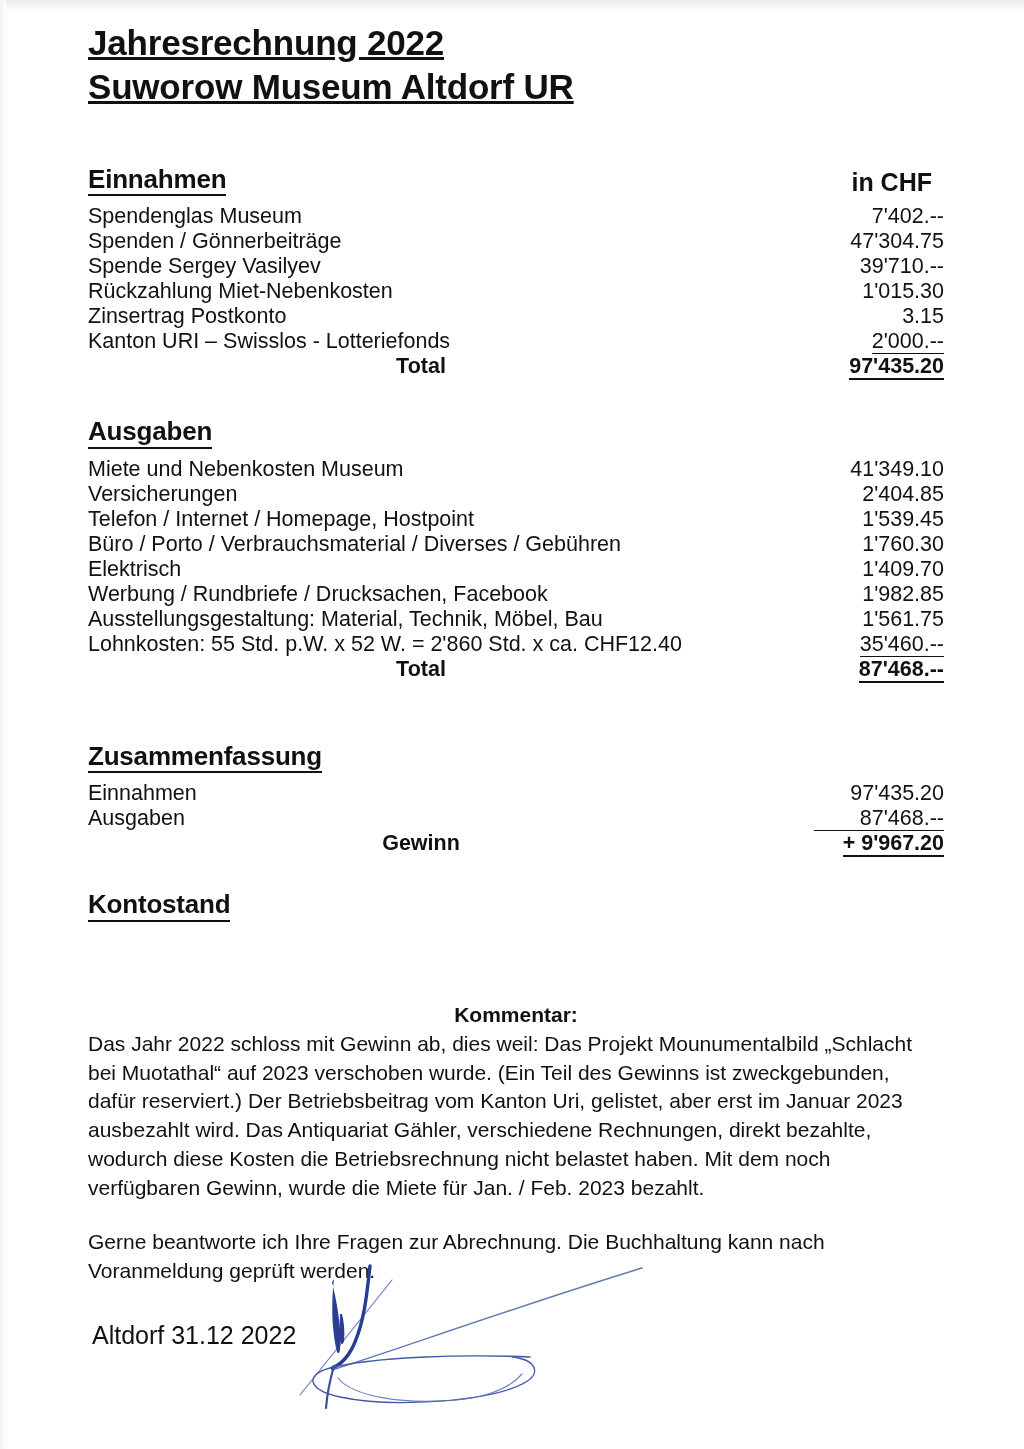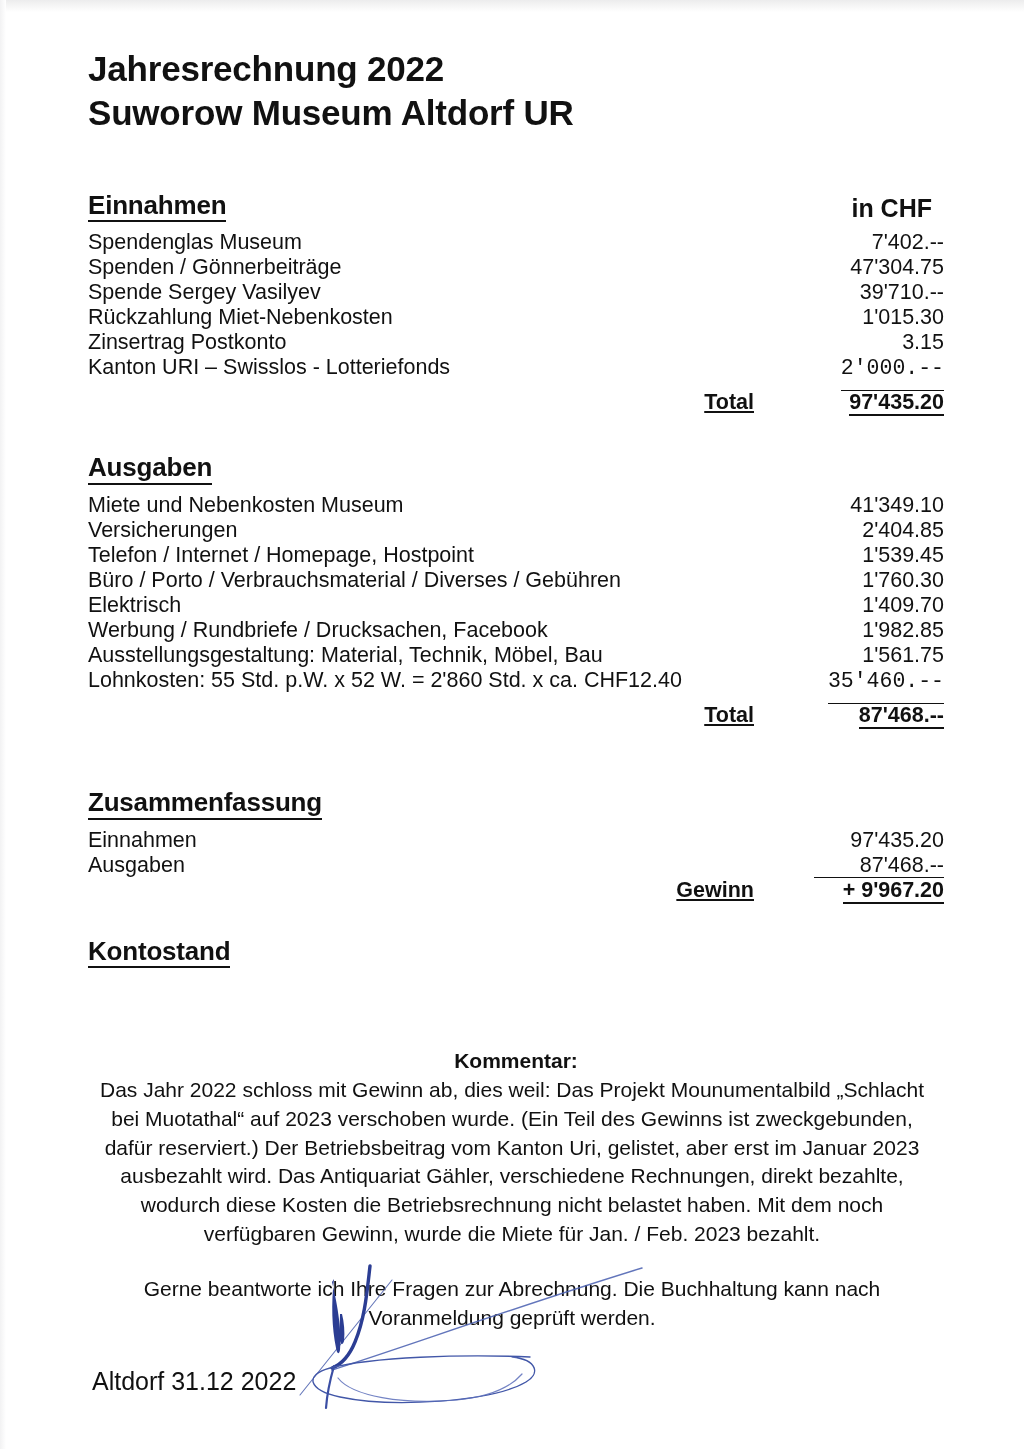--- a/index.html
+++ b/index.html
@@ -39,25 +39,26 @@
   .content {
     position: absolute;
     left: 88px;
     top: 0;
     width: 856px;
   }
 
   
   .doc-title {
     margin: 0;
-    padding-top: 47px;
+    padding-top: 21px;
     font-size: 35px;
     font-weight: bold;
     line-height: 1.25;
     letter-spacing: -0.2px;
+    text-decoration: underline;
   }
   .doc-title .line { display: block; white-space: nowrap; }
 
   
   .section-heading {
     font-size: 26px;
     font-weight: bold;
     letter-spacing: -0.2px;
     display: inline-block;
     border-bottom: 2.6px solid #111111;
@@ -91,35 +92,33 @@
     vertical-align: baseline;
     white-space: nowrap;
   }
   td.desc { text-align: left; }
   td.amt {
     text-align: right;
     width: 190px;
     padding-right: 12px;
   }
   td.lbl {
-    text-align: right;
+    text-align: center;
     font-weight: bold;
     padding-right: 22px;
-    text-decoration: underline;
   }
   tr.row { height: 25px; }
   tr.total-row { height: 28px; }
   tr.total-row td.amt { font-weight: bold; }
 
   
   .amt.ul-under span.val {
     display: inline-block;
     border-bottom: 1.8px solid #111;
-    padding-bottom: 11px;
-    font-family: Liberation Mono, monospace;
+    padding-bottom: 1px;
   }
   .amt.ul-self span.val {
     display: inline-block;
     border-bottom: 2.2px solid #111;
     padding-bottom: 1px;
   }
   
   .amt.ul-wide span.val {
     display: inline-block;
     border-bottom: 1.8px solid #111;
@@ -133,21 +132,20 @@
     font-size: 21px;
     font-weight: bold;
     margin: 0 0 3px 0;
     text-align: center;
   }
   .comment-body {
     font-size: 21px;
     line-height: 1.37;
     margin: 0;
     width: 848px;
-    text-align: center;
   }
   .comment-body p { margin: 0 0 0 0; }
   .para-gap { height: 26px; }
 
   .sig-line {
     font-size: 25px;
     line-height: 1.37;
     margin: 4px;
   }
 

